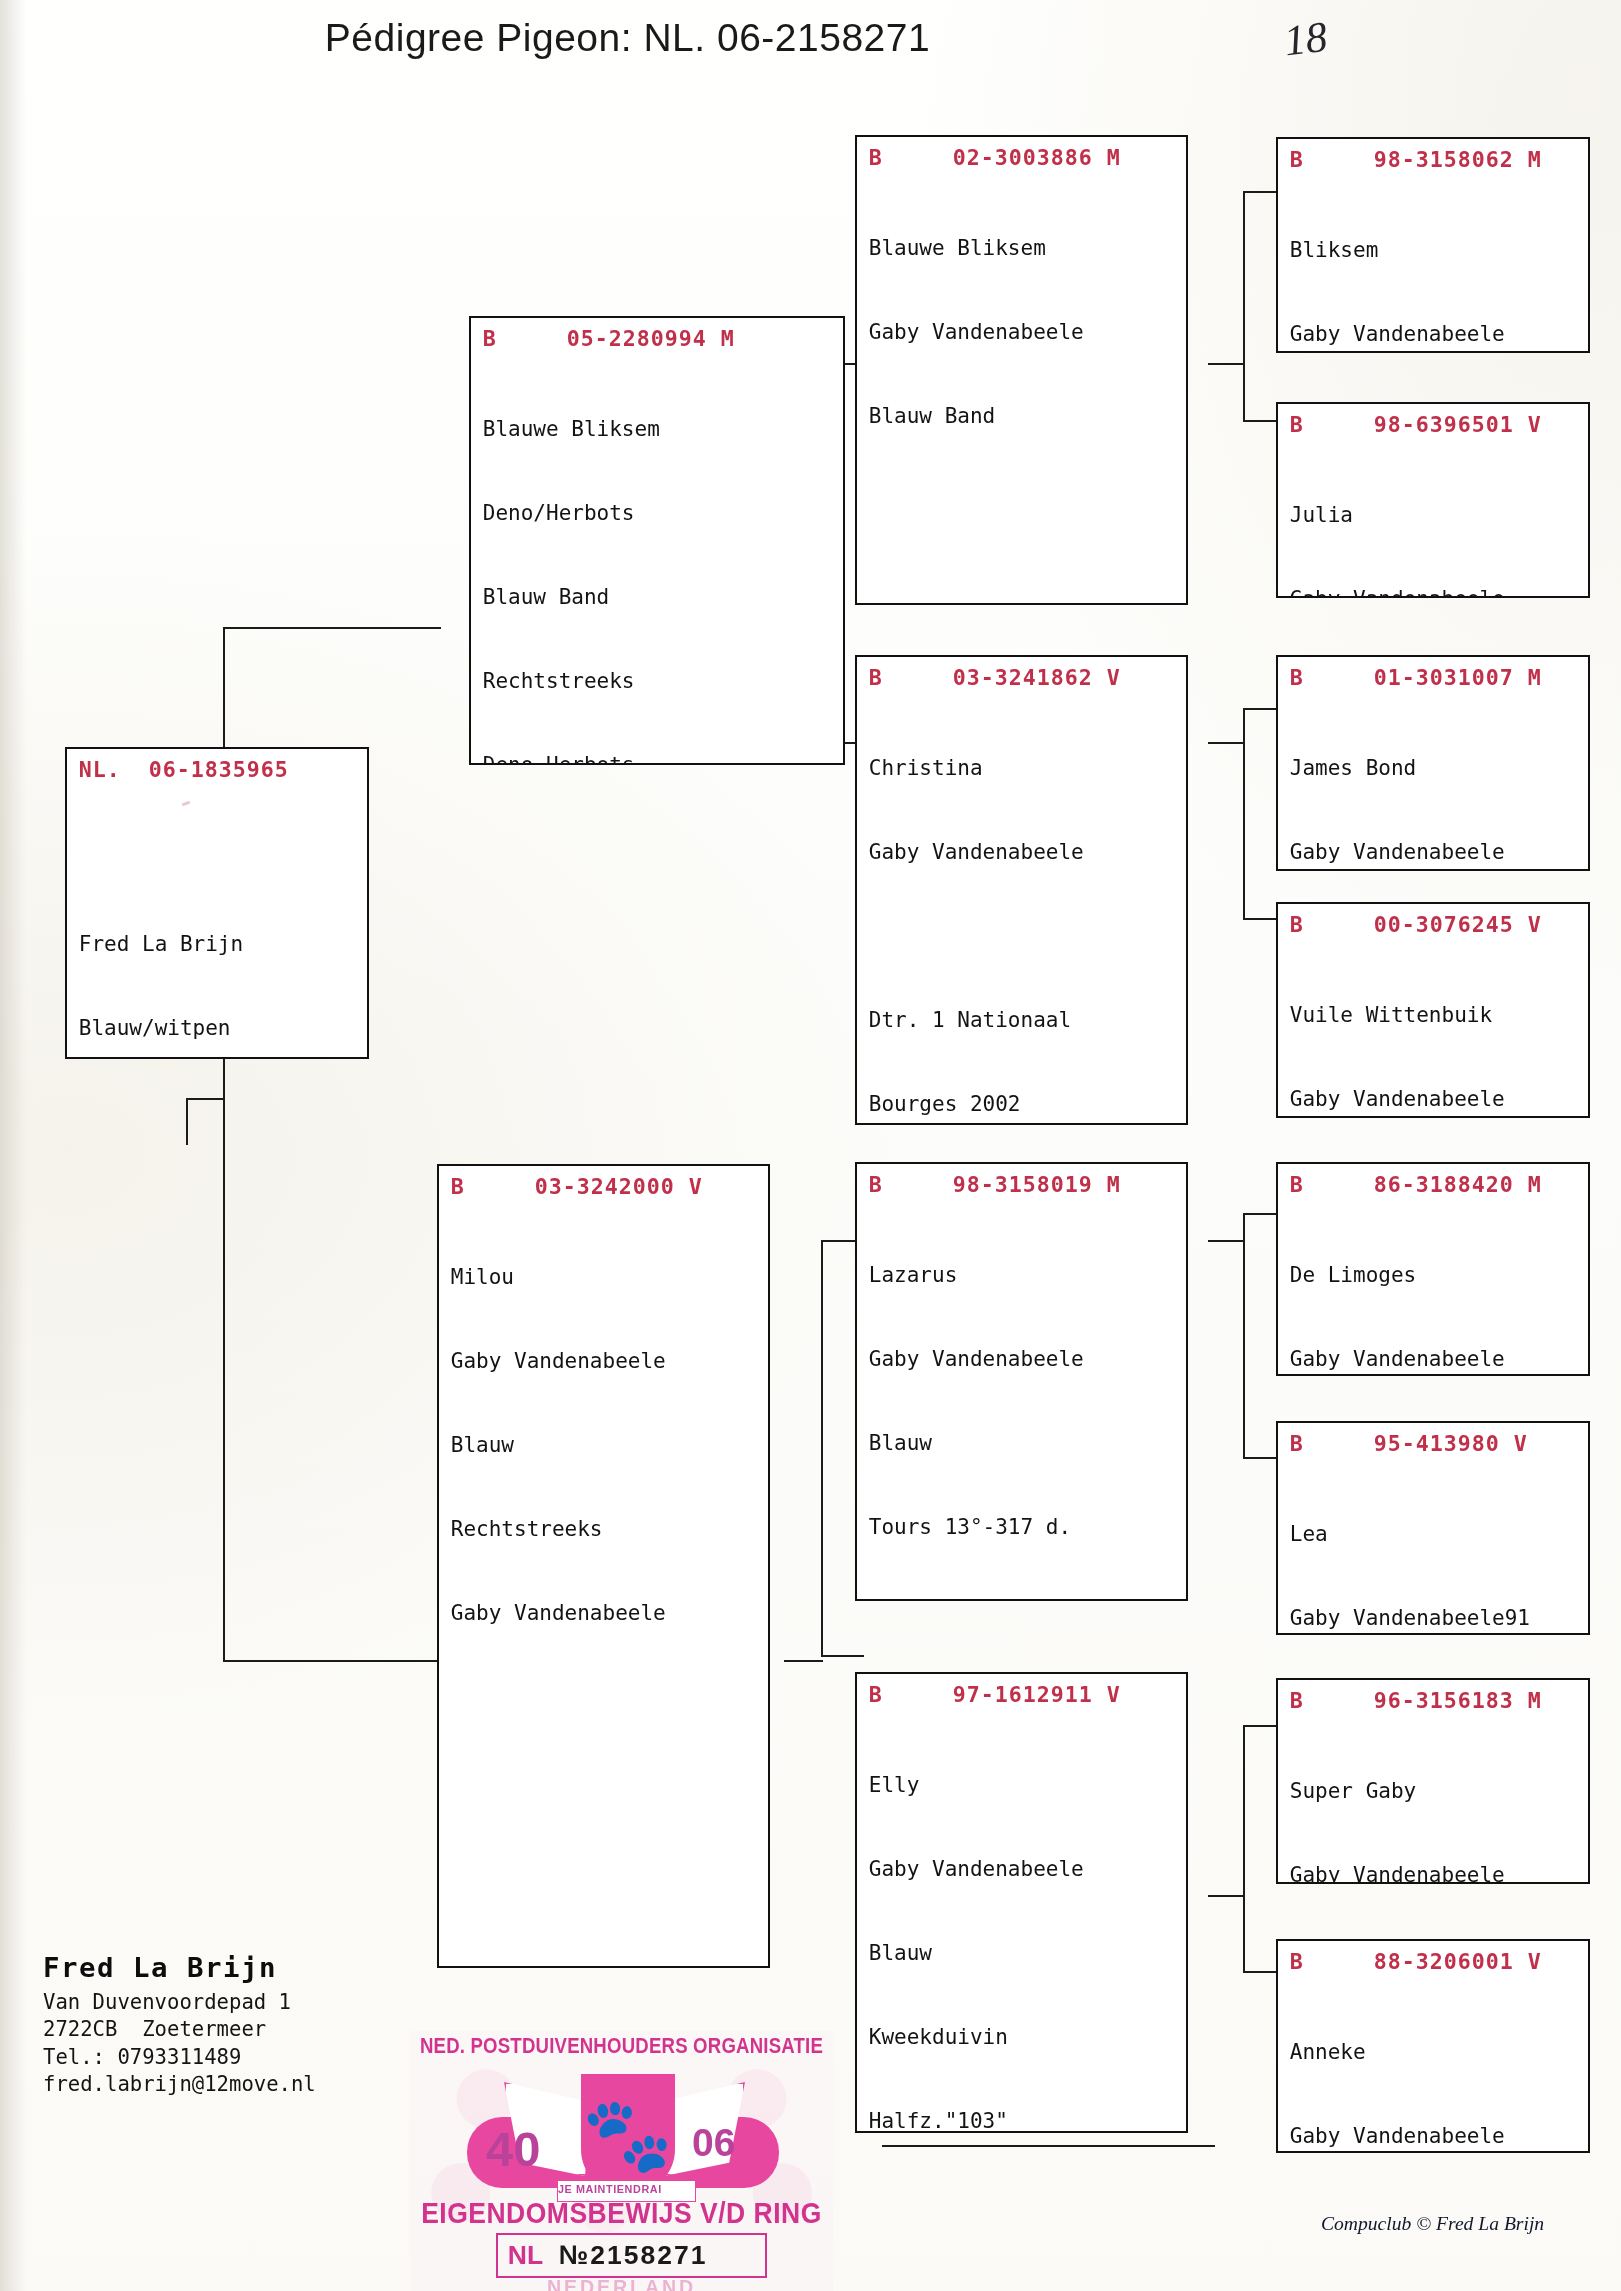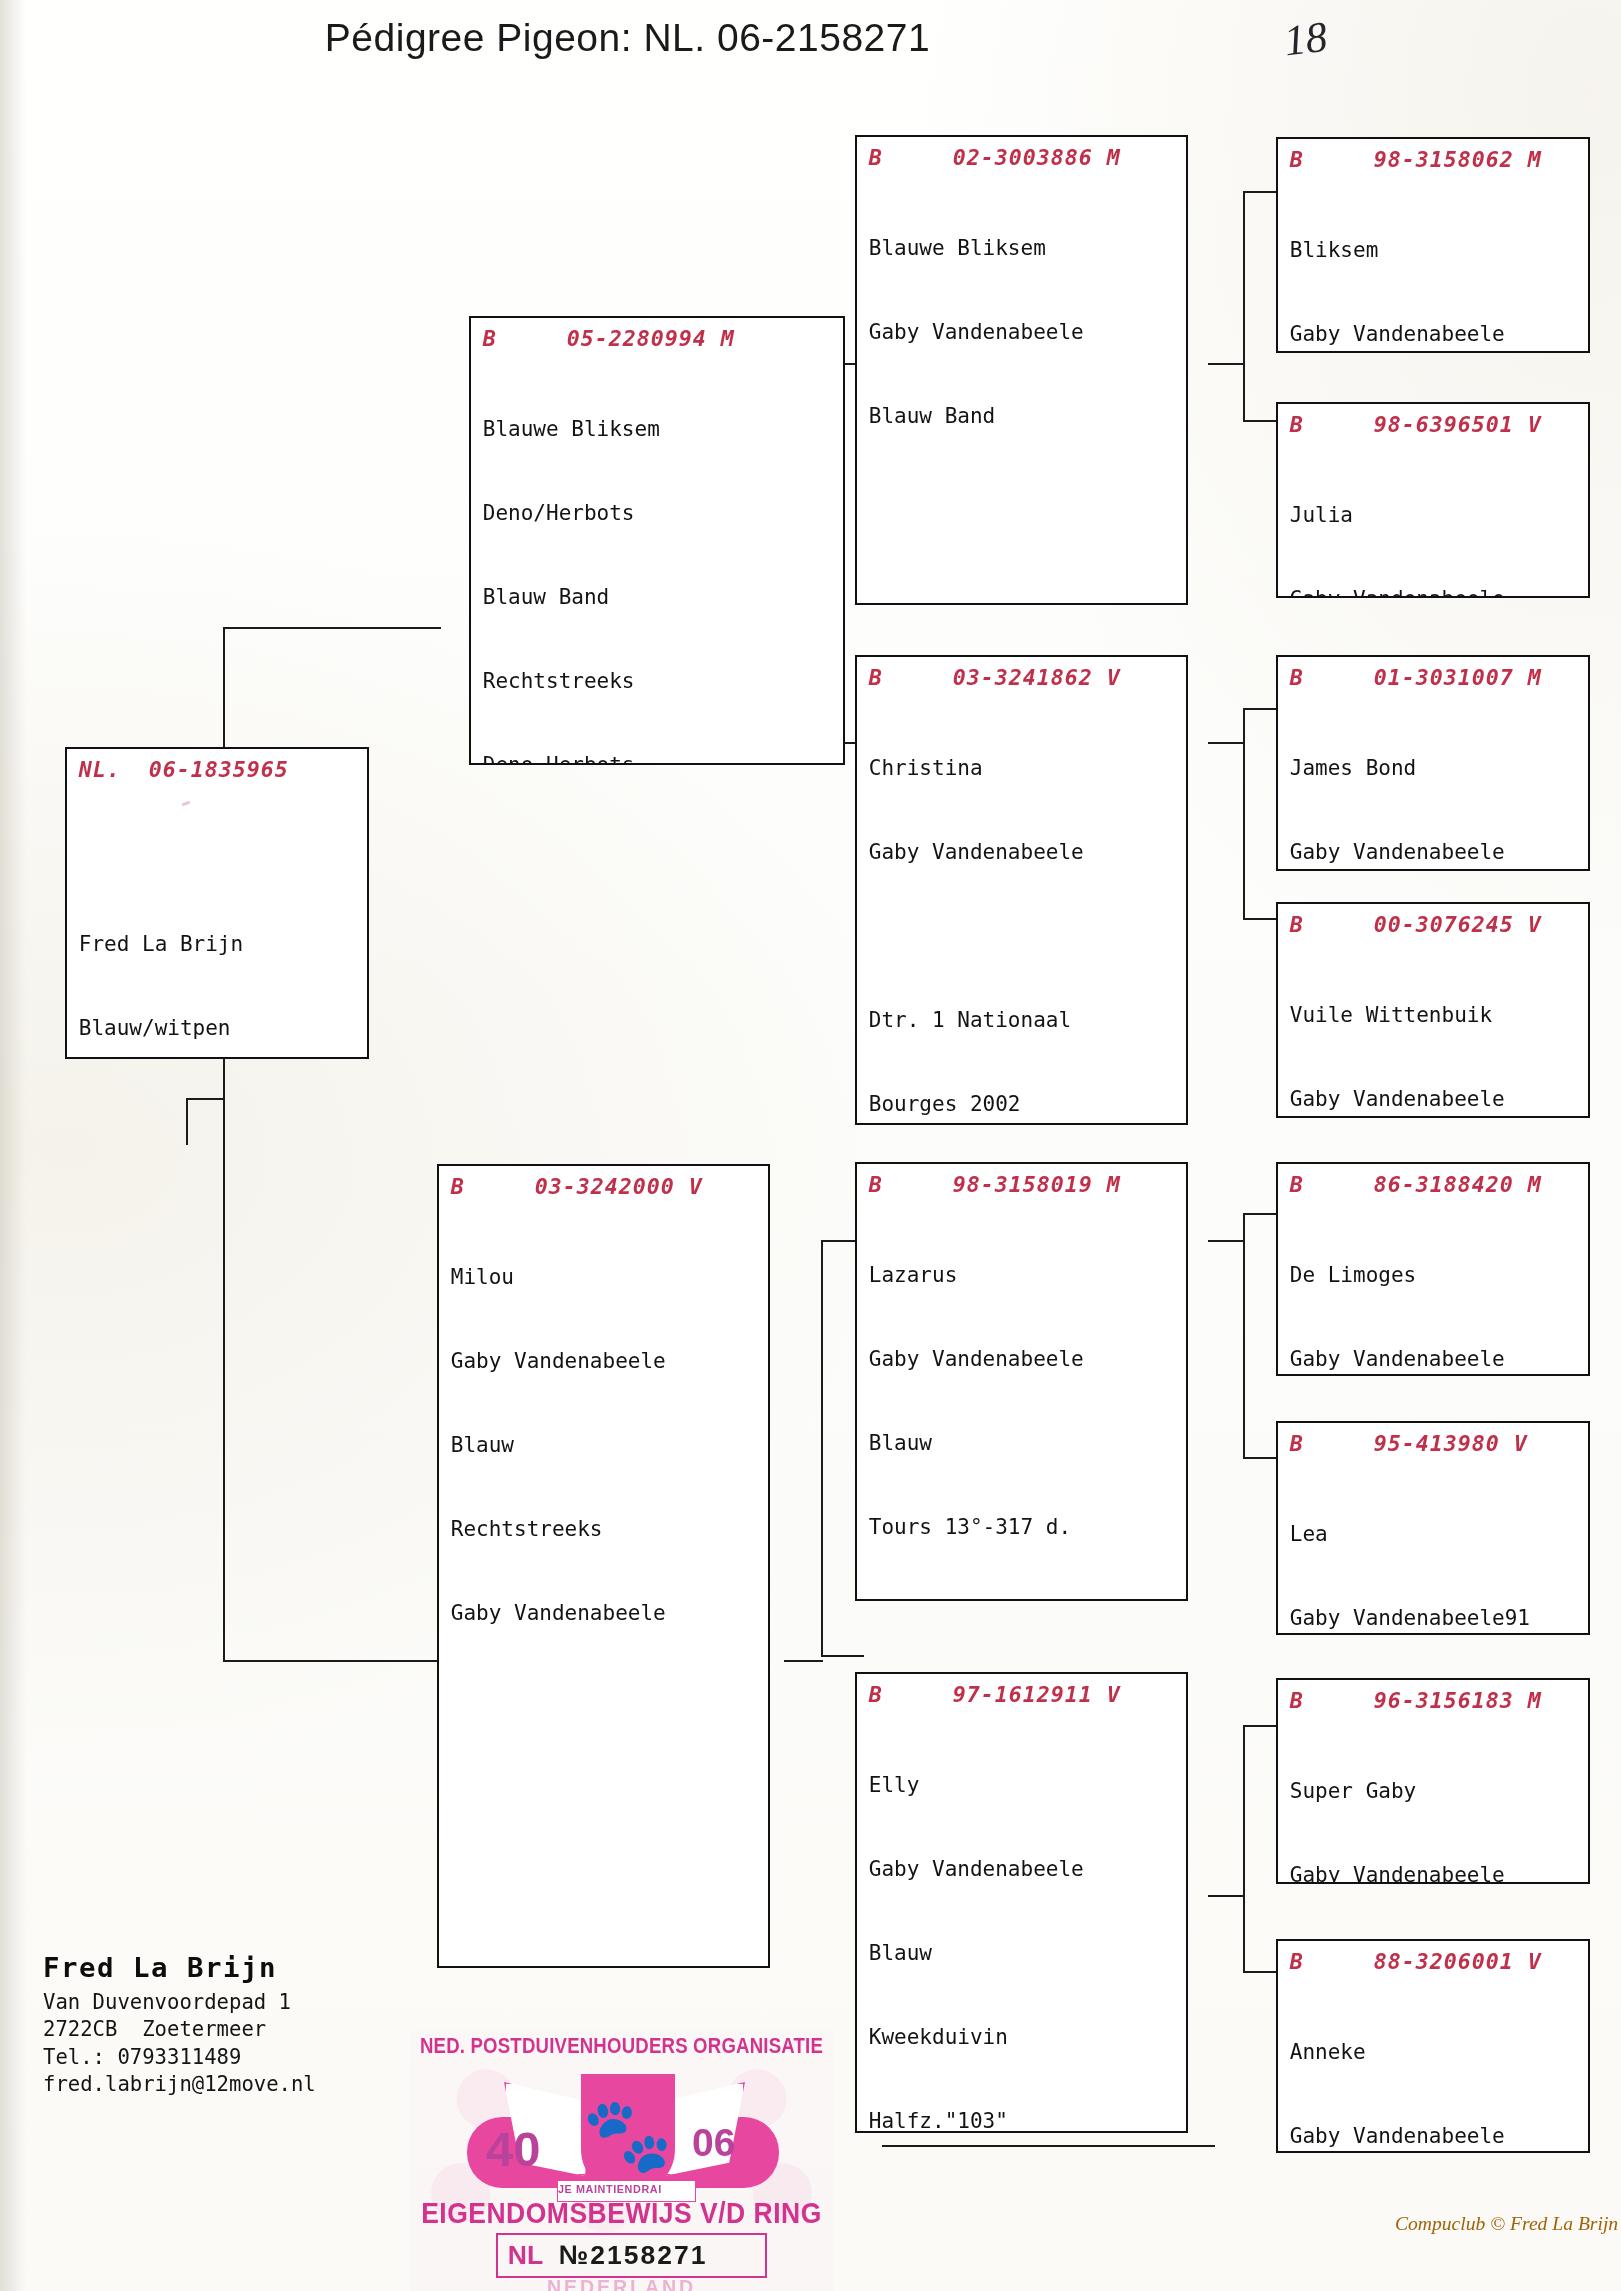--- a/index.html
+++ b/index.html
@@ -63,21 +63,20 @@
   }
   .card::before{
     content:"";
     position:absolute;
     left:12.7px;bottom:-12.7px;
     width:100%;height:12.7px;
     background:#3b3b3b;
   }
   .card .ring{
     color:#c0304a;
-    font-style:italic;
     font-weight:bold;
     font-size:21.6px;
     letter-spacing:1px;
     white-space:pre;
     margin-bottom:5.9px;
     line-height:1.25;
   }
   .card .lines{
     font-size:21px;
     line-height:28px;
@@ -182,23 +181,23 @@
     letter-spacing:2px;
   }
   #stamp-bottom{
     position:absolute;left:0;top:245px;width:423px;text-align:center;
     font-family:"Liberation Sans","DejaVu Sans",sans-serif;
     font-weight:bold;font-size:19.6px;color:rgba(210,51,142,0.35);
     letter-spacing:2.9px;
   }
 
   #credit{
-    position:absolute;left:1395px;top:2213px;
+    position:absolute;left:1321px;top:2213px;
     font-family:"Liberation Serif","DejaVu Serif",serif;
-    font-style:italic;font-size:19.6px;color:#a16207;
+    font-style:italic;font-size:19.6px;color:#0f172a;
     white-space:nowrap;
   }
 
   .pink-speck{position:absolute;background:#d8a2bc;}
 </style>
 </head>
 <body>
 
 <div class="paper-tint"></div>
 <div class="left-edge-shade"></div>

